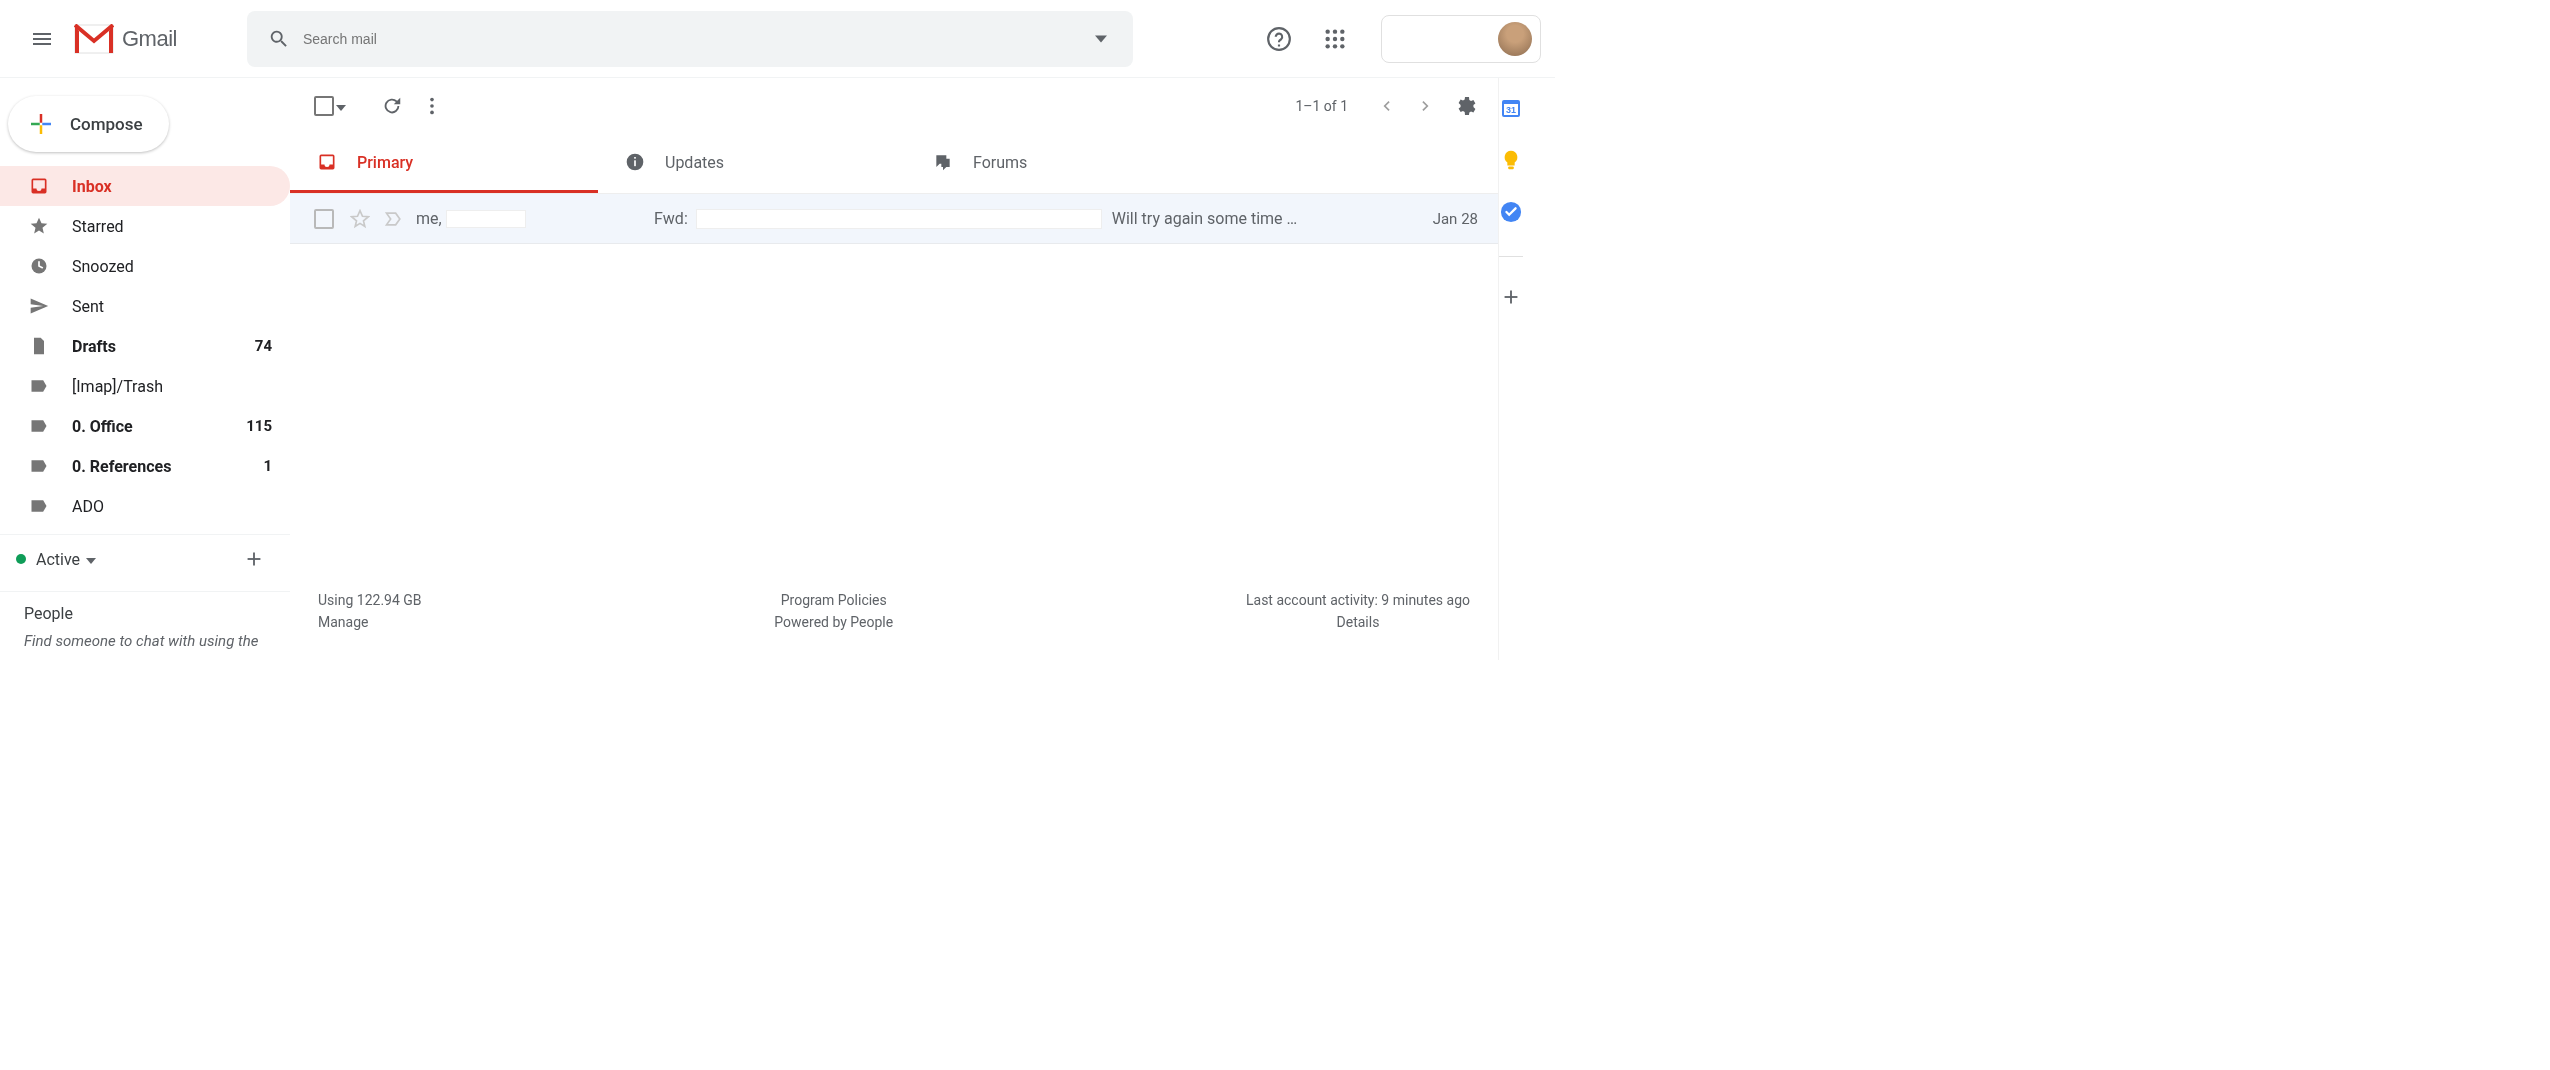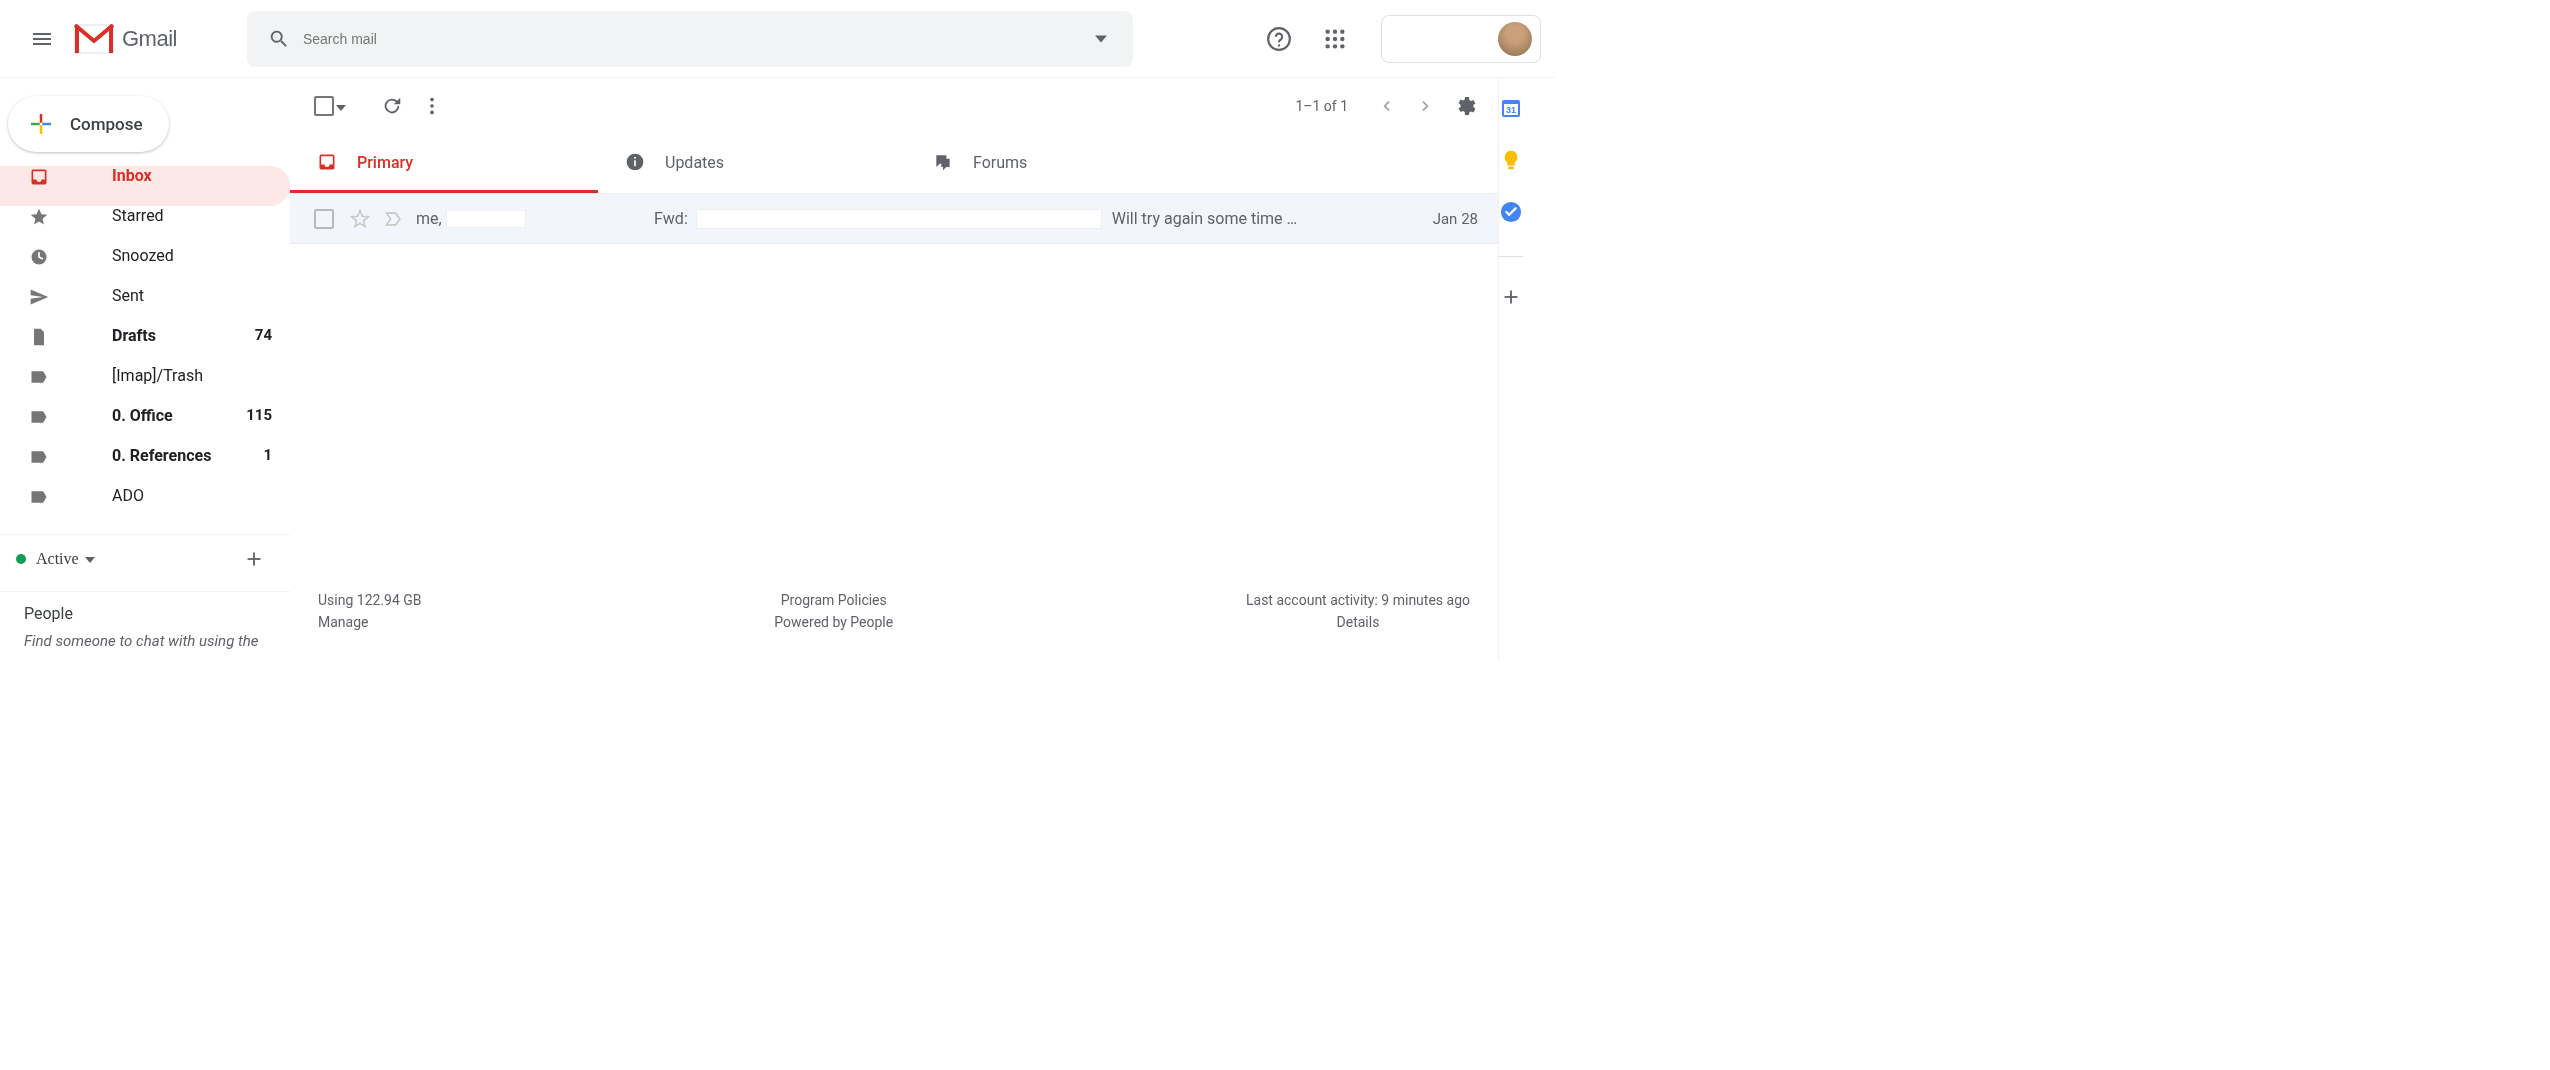--- a/index.html
+++ b/index.html
@@ -20,30 +20,30 @@
   .profile-box { width: 160px; height: 48px; border: 1px solid #e0e0e0; border-radius: 8px; display: flex; align-items: center; justify-content: flex-end; padding: 0 8px; margin-left: 18px; margin-right: 6px; cursor: pointer; }
   .avatar { width: 34px; height: 34px; border-radius: 50%; background: radial-gradient(circle at 50% 35%, #c9a07a 30%, #8b6b4f 100%); }
 
   
   .body-wrap { flex: 1; display: flex; overflow: hidden; }
 
   
   .sidebar { width: 290px; display: flex; flex-direction: column; padding-top: 8px; }
   .compose-btn { display: flex; align-items: center; height: 56px; padding: 0 26px 0 18px; margin: 10px 0 14px 8px; border-radius: 30px; box-shadow: 0 1px 3px rgba(0,0,0,.25); cursor: pointer; background: #fff; width: fit-content; }
   .compose-btn span.lbl { font-size: 17px; color: #3c4043; margin-left: 14px; font-weight: 500; }
-  .nav-item { display: flex; align-items: flex-start; height: 40px; padding: 0 18px 0 28px; border-radius: 0 20px 20px 0; cursor: pointer; color: #202124; gap: 40px; }
+  .nav-item { display: flex; align-items: center; height: 40px; padding: 0 18px 0 28px; border-radius: 0 20px 20px 0; cursor: pointer; color: #202124; }
   .nav-item .icon { width: 22px; height: 22px; margin-right: 22px; color: #767676; display:flex;align-items:center;justify-content:center;}
   .nav-item.active { background: #fce8e6; color: #d93025; font-weight: 700; }
   .nav-item.active .icon { color: #d93025; }
   .nav-item.bold { font-weight: 700; }
   .nav-item .label { flex: 1; font-size: 16px; white-space: nowrap; overflow: hidden; text-overflow: ellipsis; }
   .nav-item .count { font-size: 15px; color: #202124; font-weight: 700; }
   .nav-item:not(.active) .count { color: #202124; }
   .hangouts-sep { border-top: 1px solid #f1f3f4; margin-top: 8px; }
-  .status-row { display: flex; align-items: center; height: 48px; padding: 0 16px; font-family: Liberation Serif, serif; }
+  .status-row { display: flex; align-items: center; height: 48px; padding: 0 16px; }
   .status-dot { width: 10px; height: 10px; border-radius: 50%; background: #0f9d58; margin-right: 10px; }
   .status-label { font-size: 16px; color: #3c4043; }
   .status-caret { margin-left: 6px; color: #5f6368; }
   .status-plus { margin-left: auto; color: #5f6368; font-size: 26px; cursor: pointer; width: 40px; height: 40px; display: flex; align-items: center; justify-content: center; }
   .people-row { padding: 0 24px; }
   .people-title { font-size: 16px; color: #3c4043; margin-bottom: 8px; }
   .people-hint { font-size: 15px; color: #5f6368; font-style: italic; line-height: 1.4; }
 
   
   .main { flex: 1; display: flex; flex-direction: column; border-right: 1px solid #f1f1f1; }

